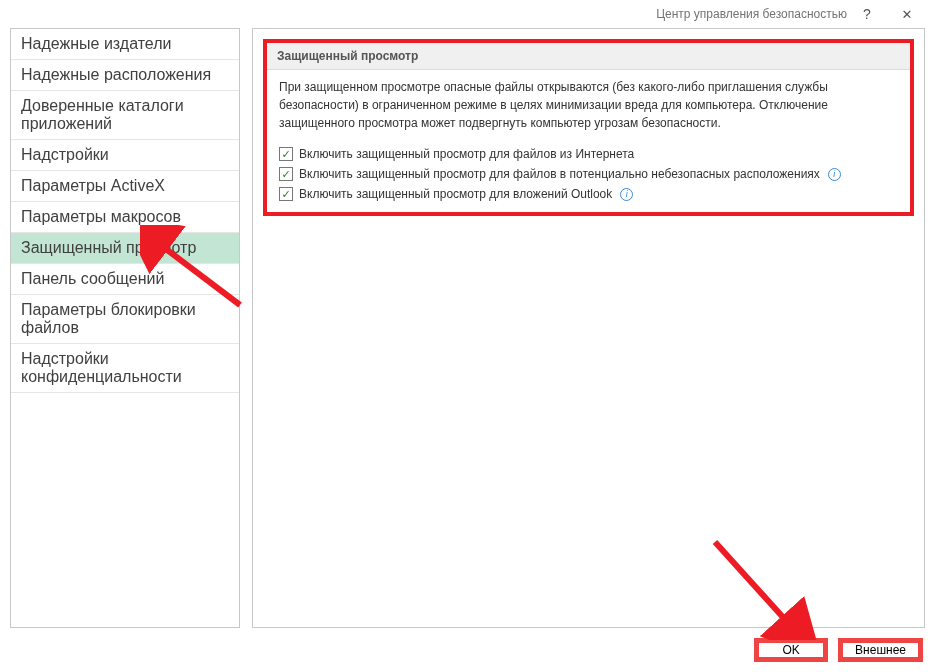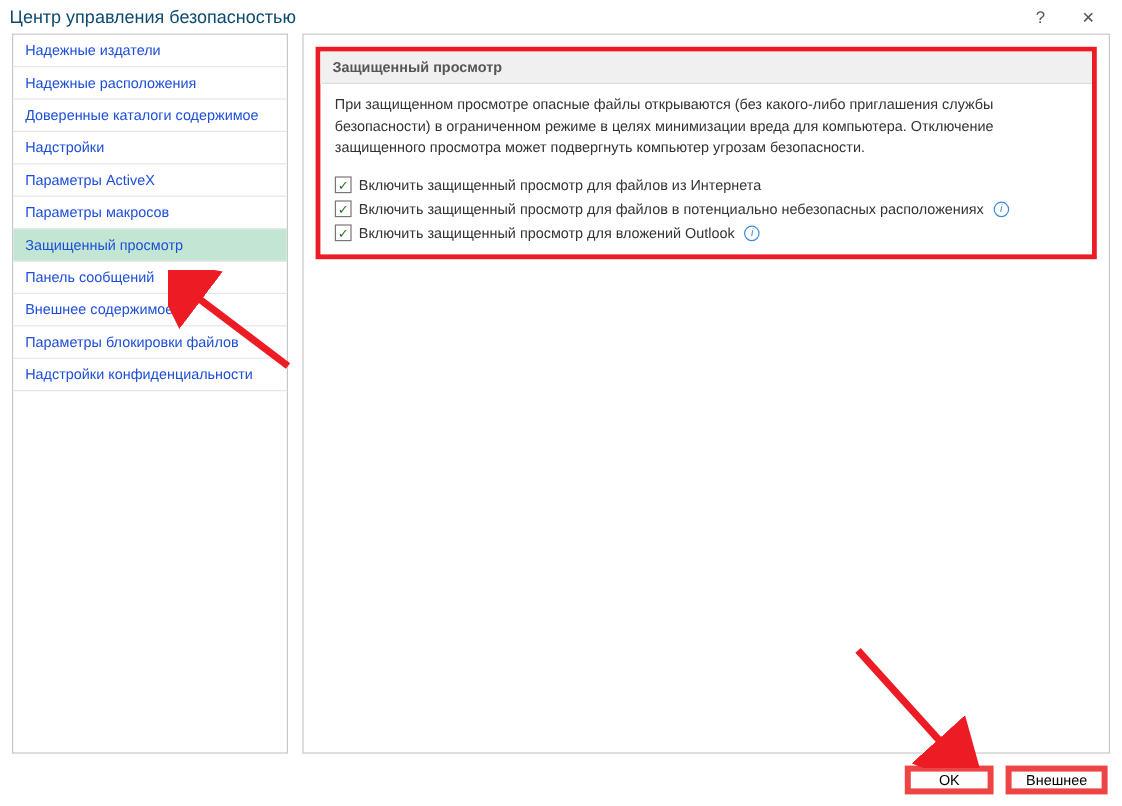--- a/index.html
+++ b/index.html
@@ -12,21 +12,21 @@
       height: 672px;
       position: relative;
     }
     .titlebar {
       height: 28px;
       display: flex;
       align-items: center;
       padding: 0 8px;
       background: #fff;
     }
-    .titlebar-title { flex: 1; font-size: 15px; color: #0c4a6e; }
+    .titlebar-title { flex: 1; font-size: 12px; color: #737373; text-align: right; }
     .titlebar-btn {
       width: 40px;
       height: 26px;
       display: flex;
       align-items: center;
       justify-content: center;
       font-size: 13px;
       color: #555;
       cursor: pointer;
     }
@@ -40,22 +40,22 @@
     .sidebar {
       width: 230px;
       border: 1px solid #c8c8c8;
       background: #fff;
       overflow-y: auto;
     }
     .sidebar-item {
       padding: 6px 10px;
       border-bottom: 1px solid #e6e6e6;
       cursor: pointer;
-      font-size: 12px;
-      color: #1d4ed8;
+      font-size: 16px;
+      color: #404040;
     }
     .sidebar-item.selected {
       background: #c3e6d4;
     }
     .main {
       flex: 1;
       border: 1px solid #c8c8c8;
       background: #fff;
       padding: 10px;
       position: relative;
@@ -138,27 +138,26 @@
 <div class="titlebar">
   <div class="titlebar-title">Центр управления безопасностью</div>
   <div class="titlebar-btn help">?</div>
   <div class="titlebar-btn">✕</div>
 </div>
 
 <div class="content">
   <div class="sidebar" id="sidebar">
       <div class="sidebar-item">Надежные издатели</div>
       <div class="sidebar-item">Надежные расположения</div>
-      <div class="sidebar-item">Доверенные каталоги содержимое</div>
+      <div class="sidebar-item">Доверенные каталоги приложений</div>
       <div class="sidebar-item">Надстройки</div>
       <div class="sidebar-item">Параметры ActiveX</div>
       <div class="sidebar-item">Параметры макросов</div>
       <div class="sidebar-item selected">Защищенный просмотр</div>
       <div class="sidebar-item">Панель сообщений</div>
-      <div class="sidebar-item">Внешнее содержимое</div>
       <div class="sidebar-item">Параметры блокировки файлов</div>
       <div class="sidebar-item">Надстройки конфиденциальности</div>
     </div>
   <div class="main">
     <div class="section-box">
       <div class="section-header">Защищенный просмотр</div>
       <div class="section-body">
         <div class="section-desc">При защищенном просмотре опасные файлы открываются (без какого-либо приглашения службы безопасности) в ограниченном режиме в целях минимизации вреда для компьютера. Отключение защищенного просмотра может подвергнуть компьютер угрозам безопасности.</div>
         <div id="chk-container">
             <div class="chk-row">

